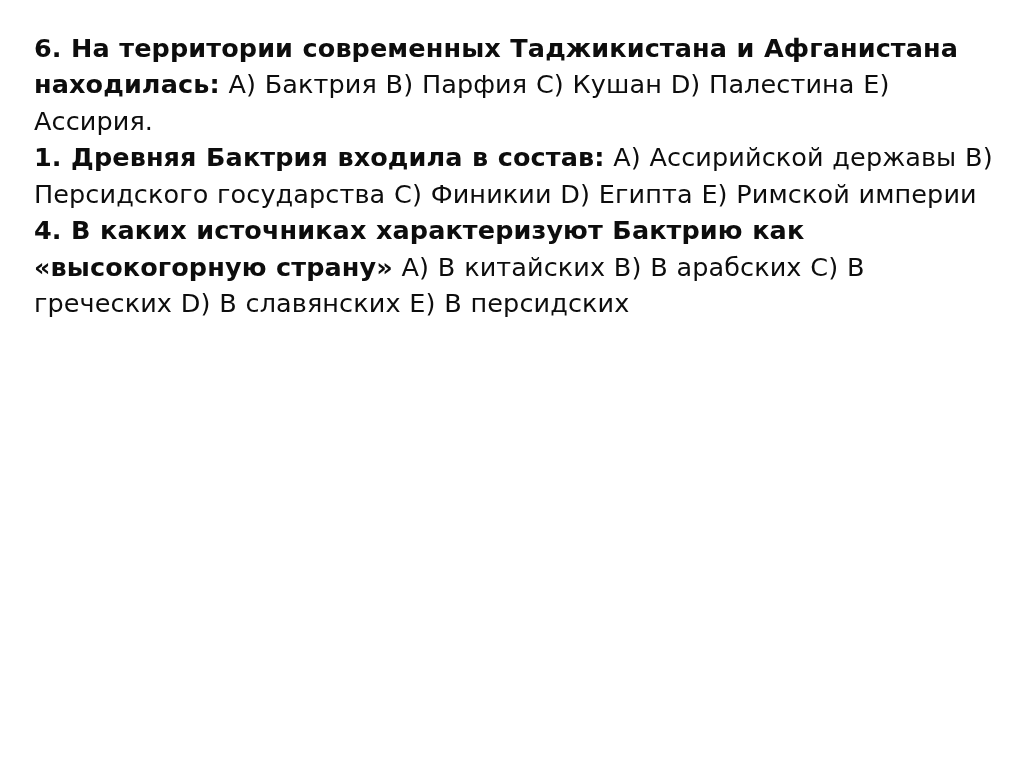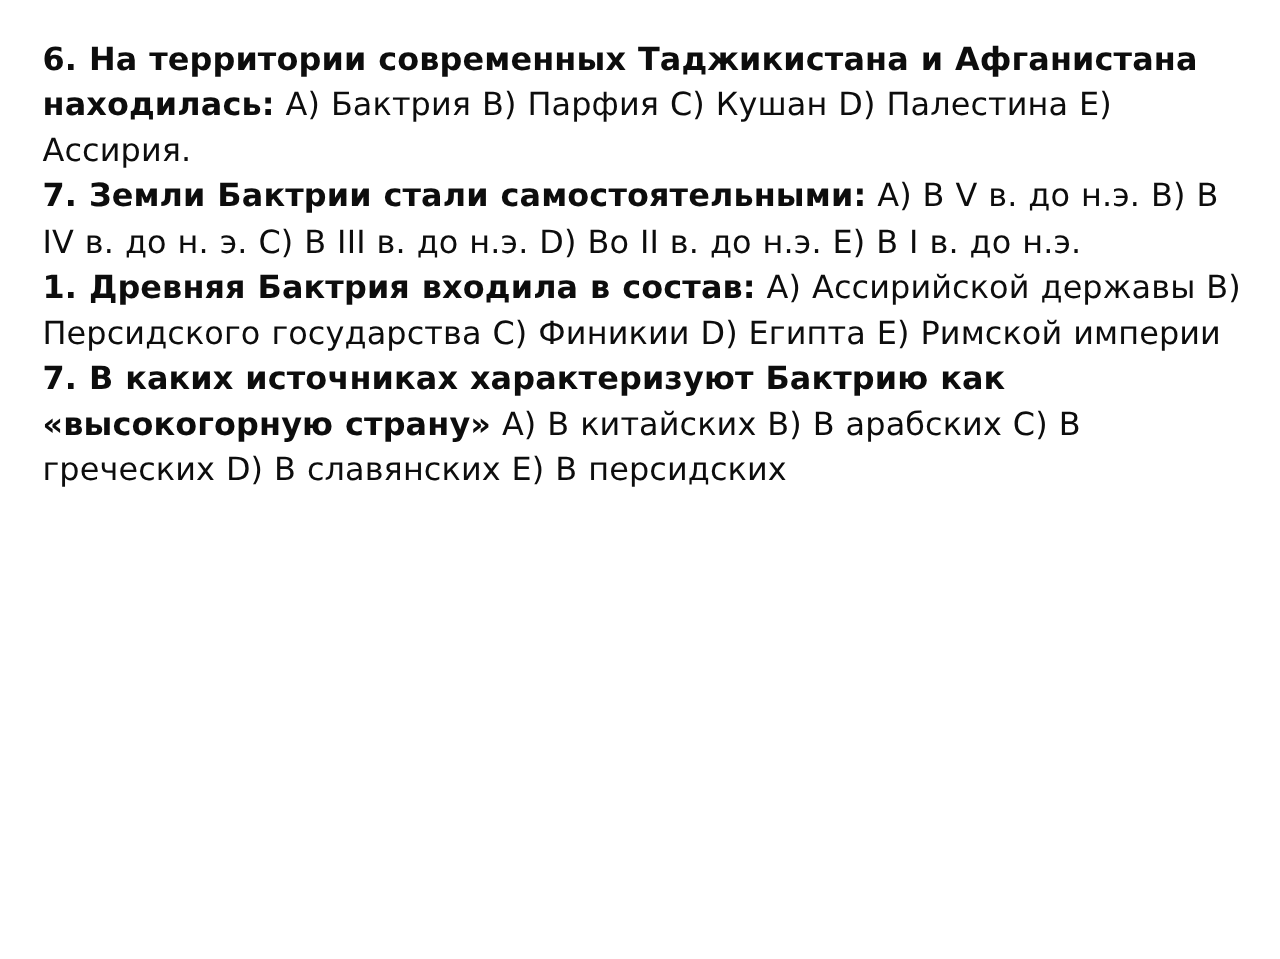--- a/index.html
+++ b/index.html
@@ -41,21 +41,20 @@
   }
 </style>
 </head>
 <body>
 
 <div class="slide">
   <div class="qlist">
 
     <p class="q"><b>6. На территории современных Таджикистана и Афганистана находилась:</b> <span class="ans">А) Бактрия B) Парфия C) Кушан D) Палестина E) Ассирия.</span></p>
 
-    <p class="q"><b>7. Земли Бактрии стали самостоятельными:</b> <span class="ans">А) В V в. до н.э. B) В IV в. до н. э. C) В III в. до н.э. D) Во II в. до н.э. E) В I в. до н.э.</span></p>
 
     <p class="q"><b>1. Древняя Бактрия входила в состав:</b> <span class="ans">А) Ассирийской державы B) Персидского государства C) Финикии D) Египта E) Римской империи</span></p>
 
-    <p class="q"><b>7. В каких источниках характеризуют Бактрию как «высокогорную страну»</b> <span class="ans">А) В китайских B) В арабских C) В греческих D) В славянских E) В персидских</span></p>
+    <p class="q"><b>4. В каких источниках характеризуют Бактрию как «высокогорную страну»</b> <span class="ans">А) В китайских B) В арабских C) В греческих D) В славянских E) В персидских</span></p>
 
 
   </div>
 </div>
 
 </body></html>

